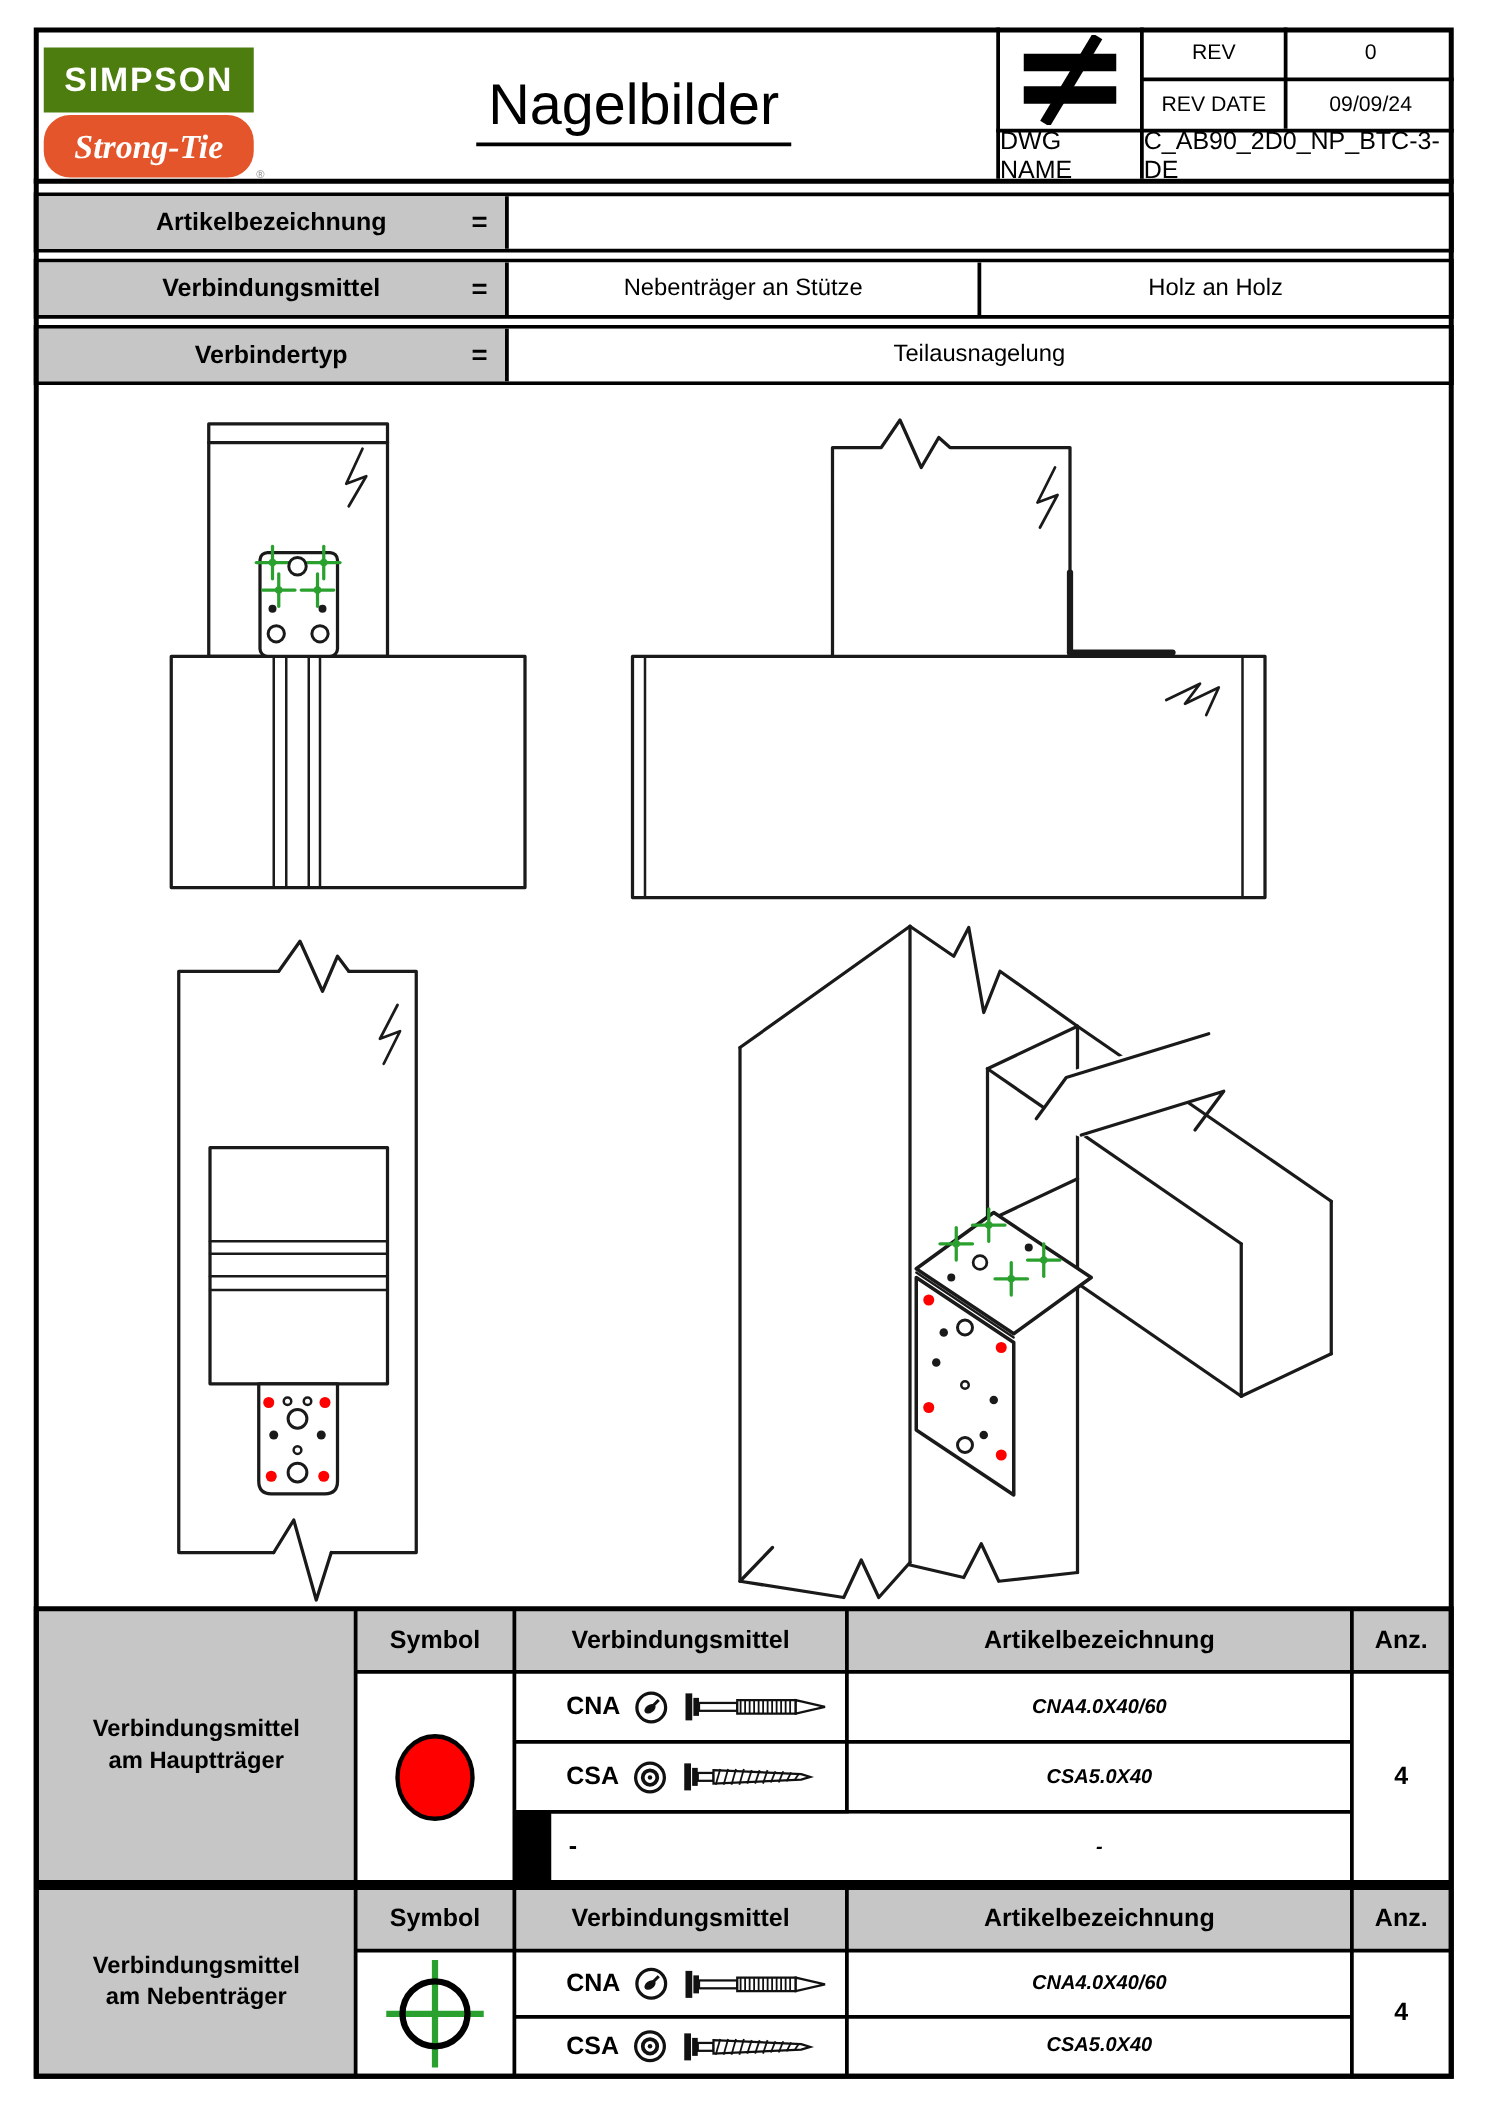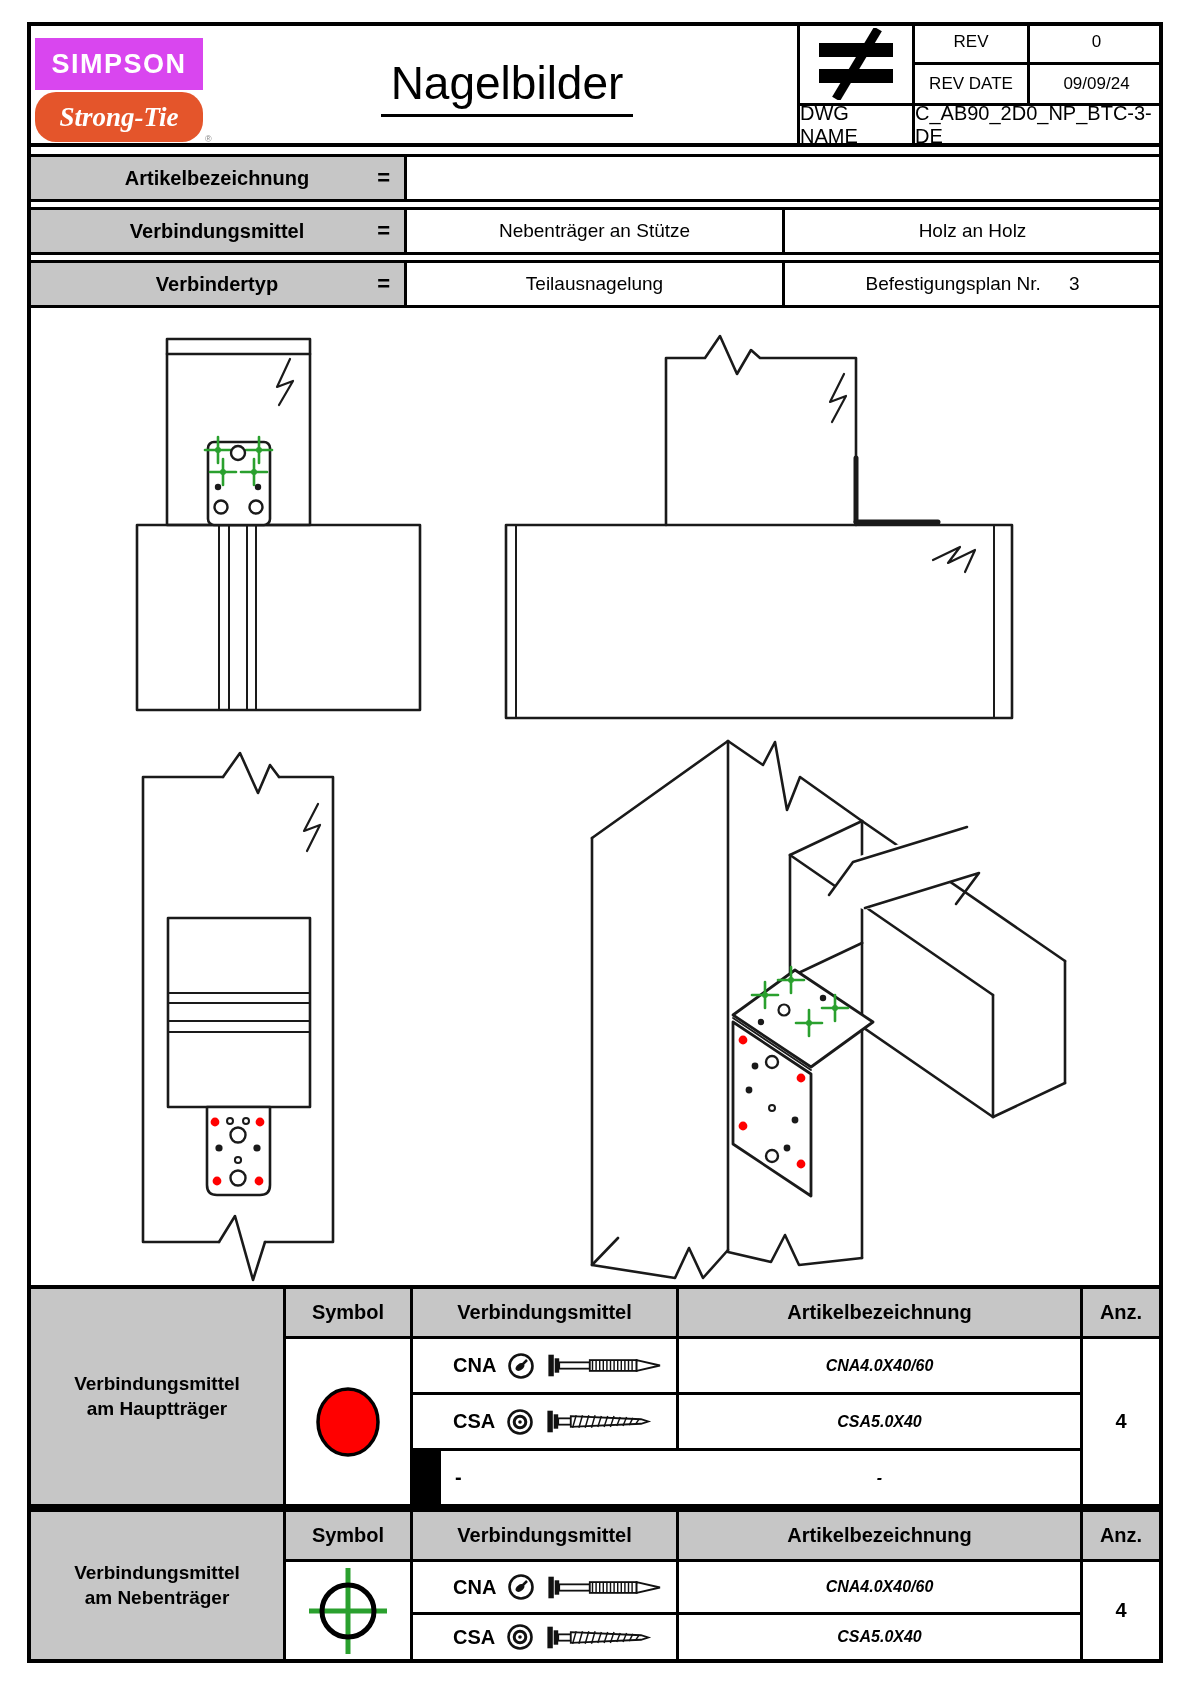--- a/index.html
+++ b/index.html
@@ -7,21 +7,21 @@
         font-family:"Liberation Sans",sans-serif;color:#000;overflow:hidden;}
   .sheet{position:absolute;left:27px;top:22px;width:1136px;height:1641px;}
   .abs{position:absolute;}
   .line{position:absolute;background:#000;}
   .cell{position:absolute;display:flex;align-items:center;justify-content:center;}
   .gray{background:#c6c6c6;}
   .white{background:#fff;}
   .outerborder{position:absolute;left:0;top:0;width:1136px;height:1641px;
                border:4px solid #000;box-sizing:border-box;pointer-events:none;}
   
-  .logo-black{position:absolute;left:8px;top:16px;width:168px;height:52px;background:#d946ef;
+  .logo-black{position:absolute;left:8px;top:16px;width:168px;height:52px;background:#4d7c0f;
               display:flex;align-items:center;justify-content:center;color:#fff;
               font-weight:bold;font-size:27px;letter-spacing:1.5px;}
   .logo-orange{position:absolute;left:8px;top:70px;width:168px;height:50px;background:#e4552b;
               display:flex;align-items:center;justify-content:center;color:#fff;
               font-family:"Liberation Serif",serif;font-style:italic;font-weight:bold;font-size:27px;border-radius:21px;}
   .reg{position:absolute;left:178px;top:112px;font-size:9px;color:#8a8a8a;}
   .title-wrap{position:absolute;left:230px;top:34px;width:500px;height:64px;
               display:flex;align-items:flex-start;justify-content:center;}
   .title{font-size:46px;border-bottom:3px solid #000;padding:0 10px 4px 10px;}
   .hdr-txt{font-size:17px;}
@@ -98,24 +98,20 @@
     </div>
   </div>
 
   <div class="inforow" style="top:238px;">
     <div class="lab">
           <span>Verbindertyp</span>
       <span class="eq">=</span>
         </div>
     <div class="vals">
       <div class="val">Teilausnagelung</div>
-      <div class="val" style="gap:28px;">
-        <span>Befestigungsplan Nr.</span>
-        <span>3</span>
-      </div>
     </div>
   </div>
 
   <svg class="abs" style="left:0;top:288px;" width="1136" height="975" viewBox="0 0 1136 975" stroke-linejoin="round" stroke-linecap="round">
     <g fill="none" stroke="#1a1a1a" stroke-width="2.6">
 
       <g>
         <rect x="140" y="29" width="143" height="186"></rect>
         <line x1="140" y1="44" x2="283" y2="44"></line>
         <polyline points="263,49 250,77 266,71 252,95" stroke-width="2.2"></polyline>

